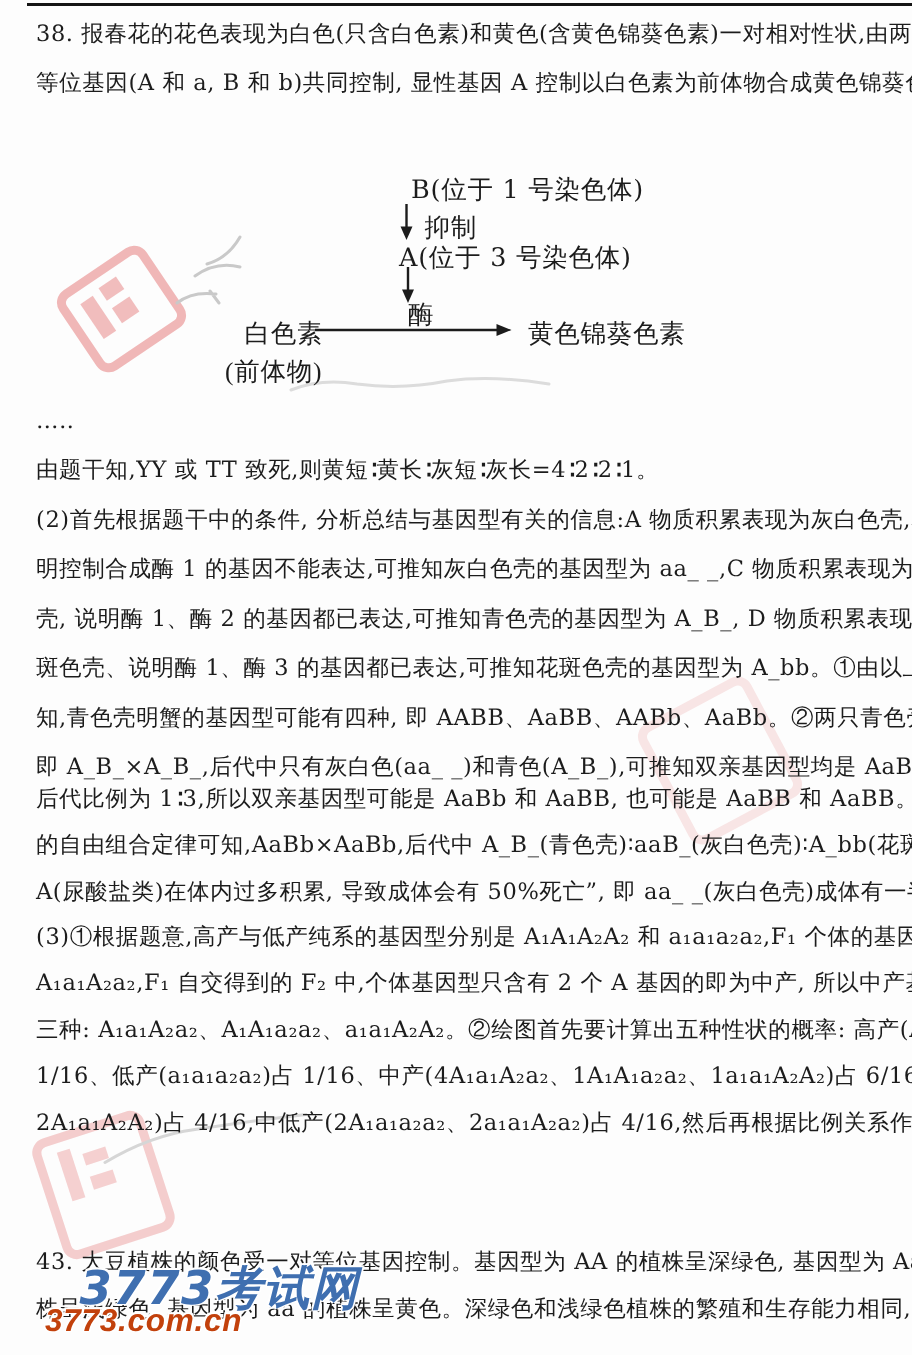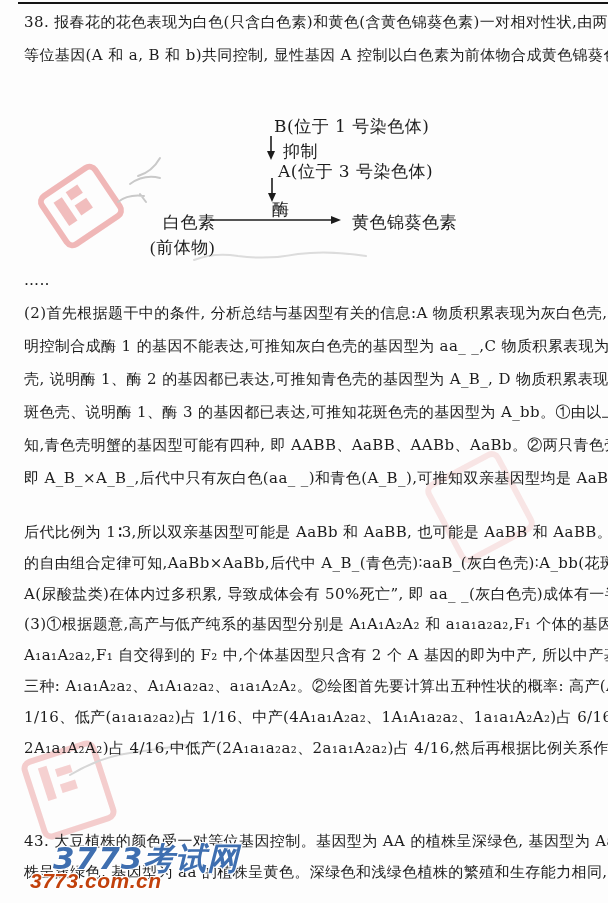--- a/index.html
+++ b/index.html
@@ -134,28 +134,29 @@
       <polygon points="131,50 127,41 135,41" fill="#1c1c1c"></polygon>
 
       <line x1="132" y1="68" x2="132" y2="85" stroke="#1c1c1c" stroke-width="1.6"></line>
       <polygon points="132,92 128,83 136,83" fill="#1c1c1c"></polygon>
 
       <line x1="70" y1="110" x2="194" y2="110" stroke="#1c1c1c" stroke-width="1.6"></line>
       <polygon points="201,110 191,106 191,114" fill="#1c1c1c"></polygon>
     </svg>
     <div class="diagram-label" style="left:274px;top:115px;">B(位于 1 号染色体)</div>
     <div class="diagram-label" style="left:283px;top:140px;">抑制</div>
-    <div class="diagram-label" style="left:266px;top:160px;margin-left:12px;">A(位于 3 号染色体)</div>
+    <div class="diagram-label" style="left:266px;top:160px;">A(位于 3 号染色体)</div>
     <div class="diagram-label" style="left:272px;top:198px;">酶</div>
     <div class="diagram-label" style="left:163px;top:211px;">白色素</div>
     <div class="diagram-label" style="left:352px;top:211px;">黄色锦葵色素</div>
     <div class="diagram-label" style="left:150px;top:236px;font-family:Liberation Serif, serif;">(前体物)</div>
 
     <div class="answer-a">
       <div class="textline">…‥</div>
+      <div class="textline">由题干知,YY 或 TT 致死,则黄短∶黄长∶灰短∶灰长=4∶2∶2∶1。</div>
       <div class="textline">(2)首先根据题干中的条件, 分析总结与基因型有关的信息:A 物质积累表现为灰白色壳,表</div>
       <div class="textline">明控制合成酶 1 的基因不能表达,可推知灰白色壳的基因型为 aa_ _,C 物质积累表现为青色</div>
       <div class="textline">壳, 说明酶 1、酶 2 的基因都已表达,可推知青色壳的基因型为 A_B_, D 物质积累表现为花</div>
       <div class="textline">斑色壳、说明酶 1、酶 3 的基因都已表达,可推知花斑色壳的基因型为 A_bb。①由以上分析可</div>
       <div class="textline">知,青色壳明蟹的基因型可能有四种, 即 AABB、AaBB、AABb、AaBb。②两只青色壳明蟹杂交,</div>
       <div class="textline">即 A_B_×A_B_,后代中只有灰白色(aa_ _)和青色(A_B_),可推知双亲基因型均是 AaB_, 由于</div>
     </div>
 
     <div class="answer-b">
       <div class="textline">后代比例为 1∶3,所以双亲基因型可能是 AaBb 和 AaBB, 也可能是 AaBB 和 AaBB。③由基因</div>

